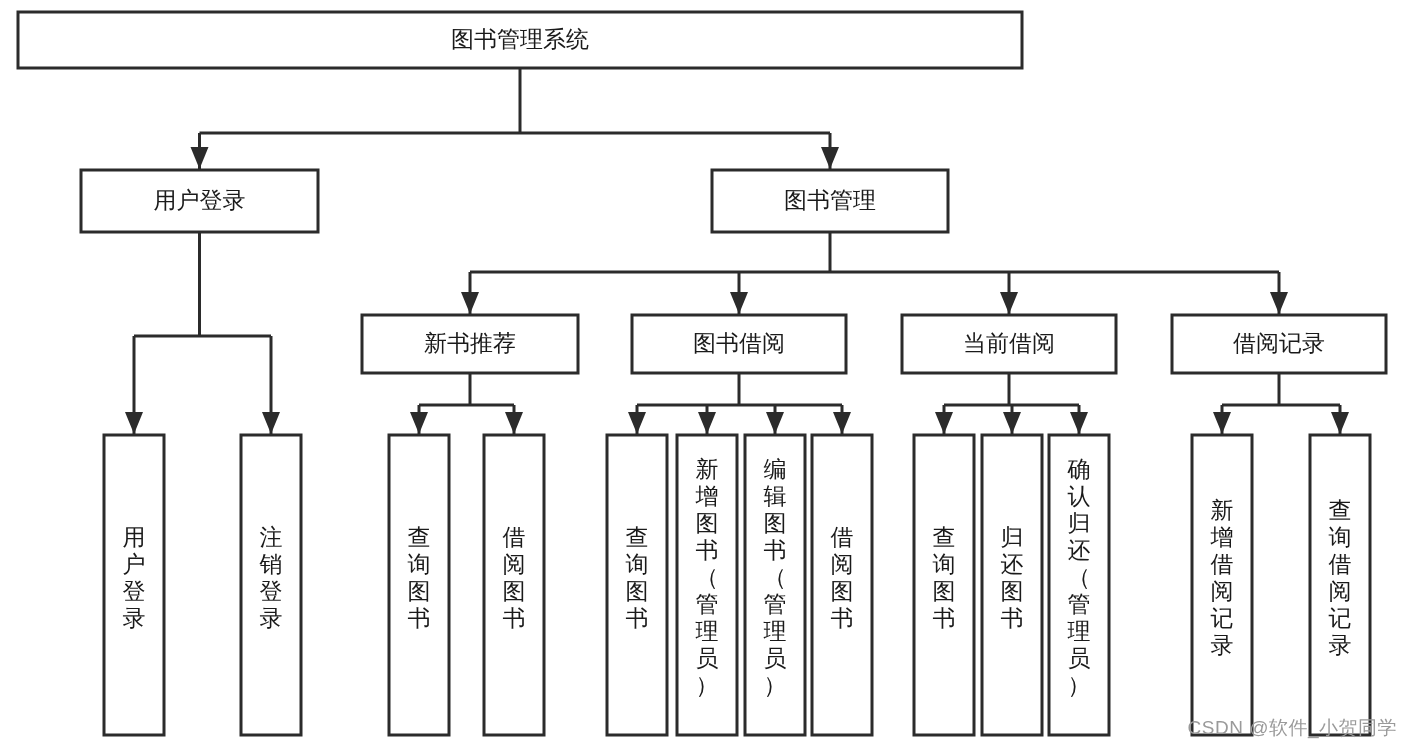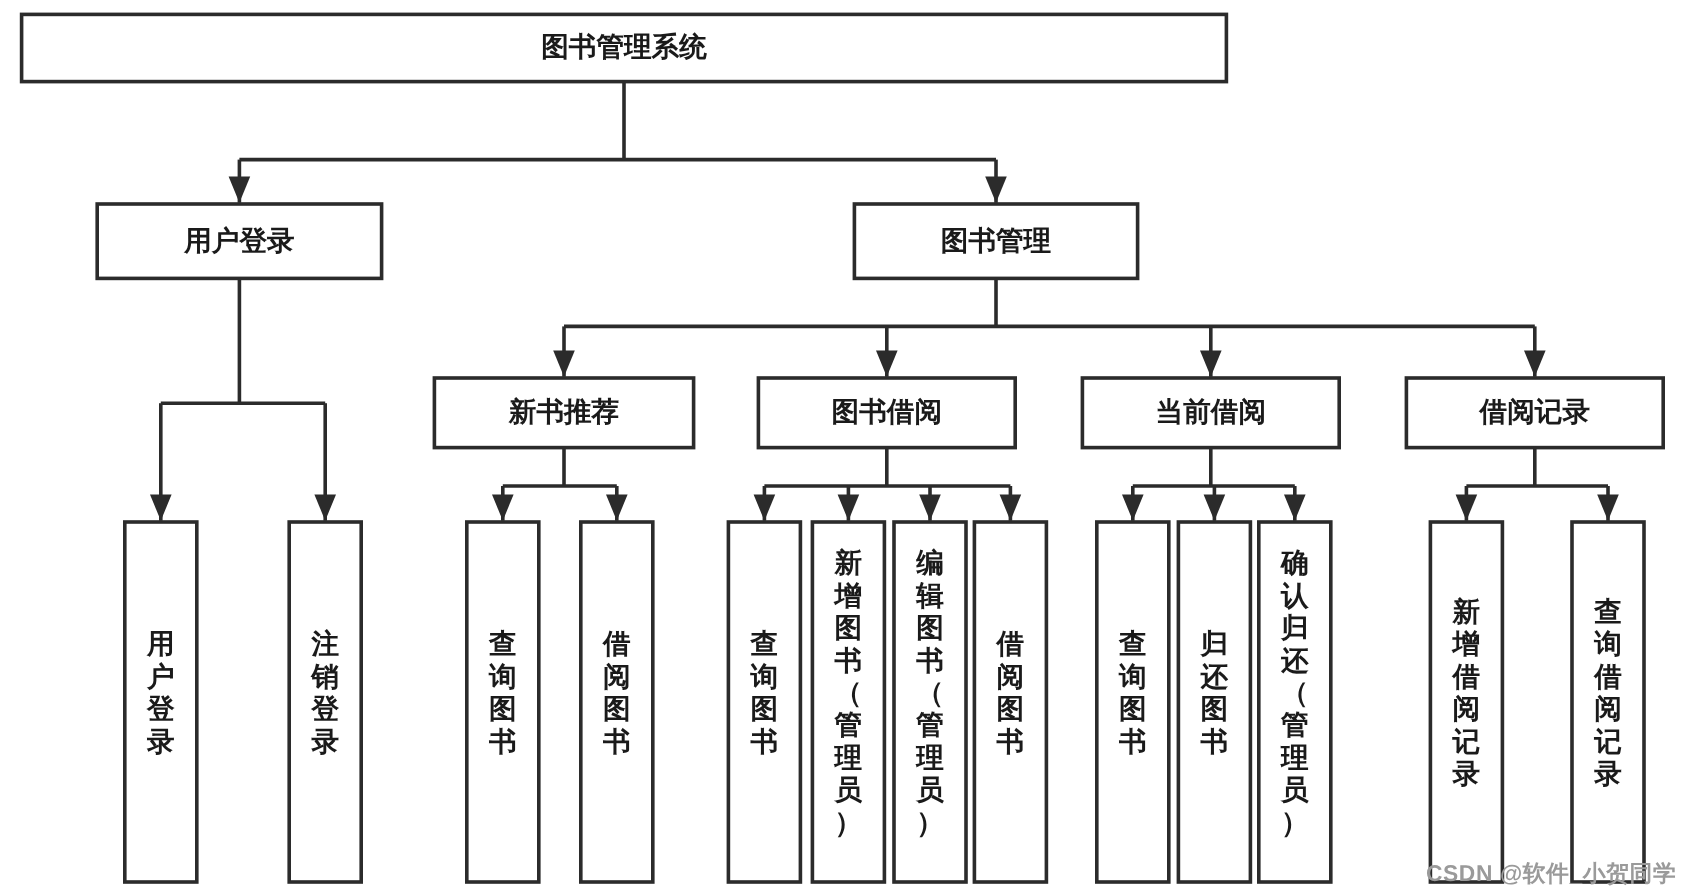--- a/index.html
+++ b/index.html
@@ -13,21 +13,20 @@
     font-family: "Liberation Sans", "DejaVu Sans", sans-serif;
     overflow: hidden;
     position: relative;
   }
   #diagram-root {
     position: absolute;
     top: 0;
     left: 0;
     width: 1405px;
     height: 747px;
-    font-weight: bold;
   }
   svg.flow {
     display: block;
     width: 1405px;
     height: 747px;
   }
   .node-rect {
     fill: #ffffff;
     stroke: #2b2b2b;
     stroke-width: 3;

